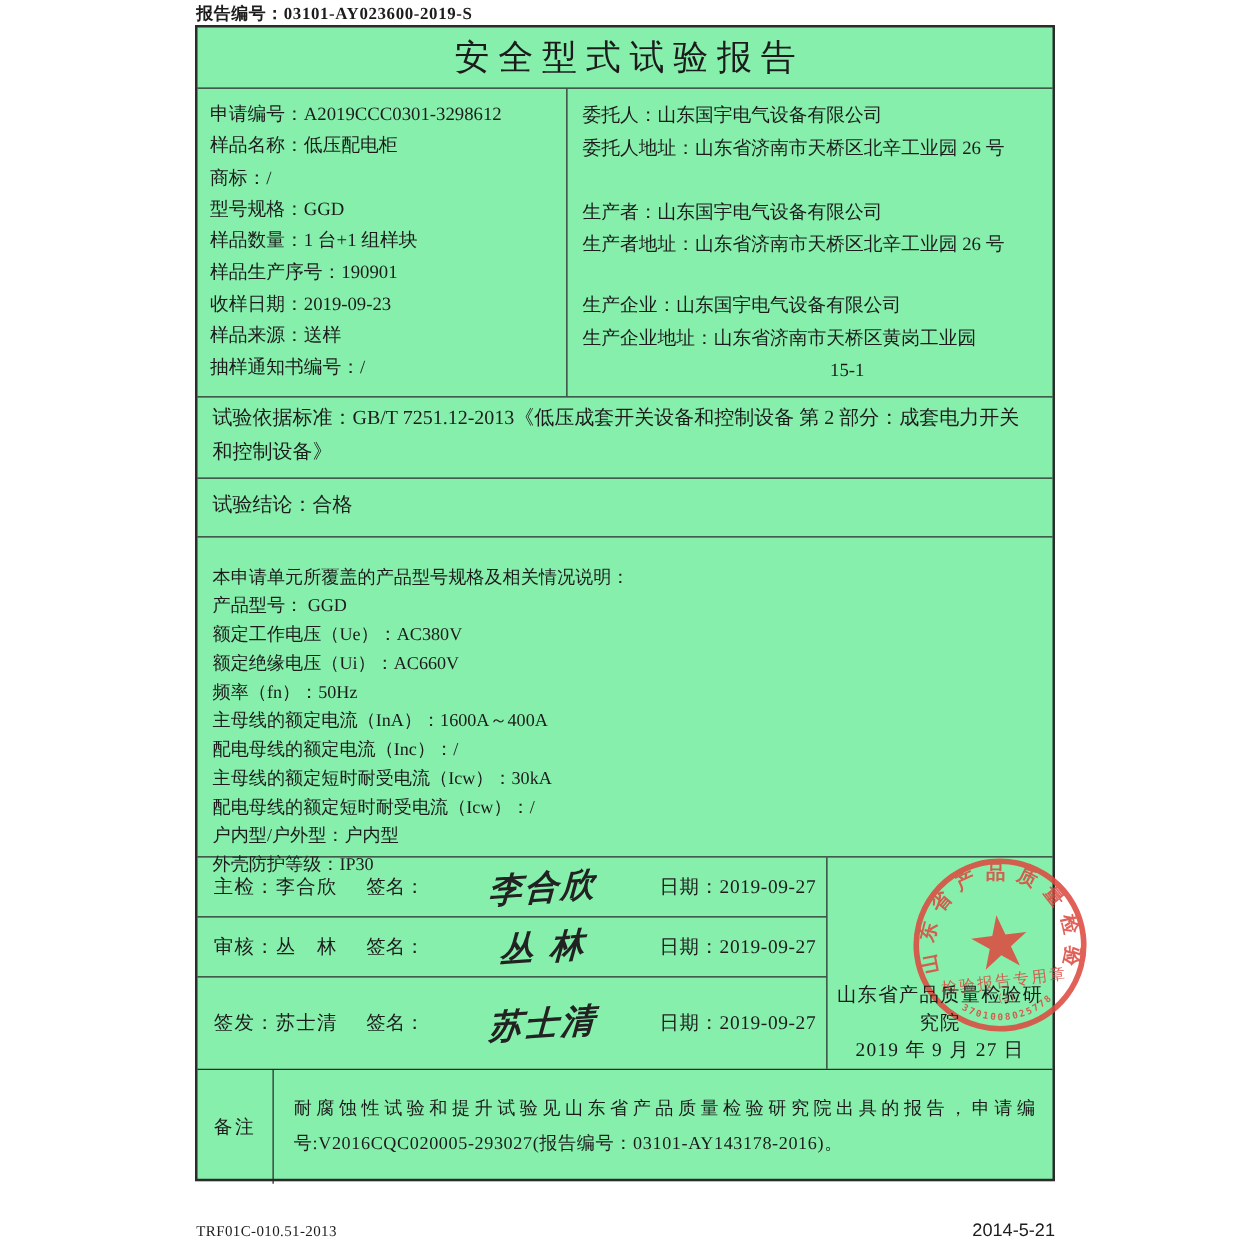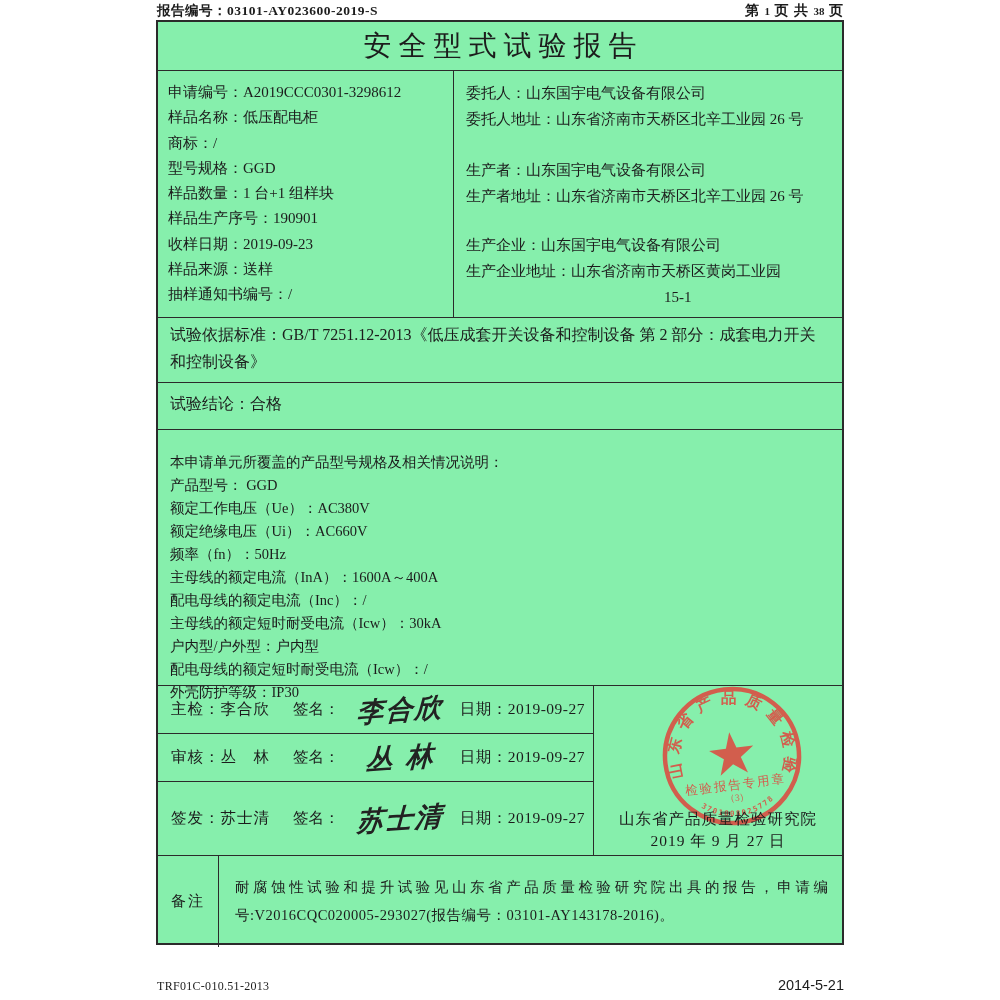--- a/index.html
+++ b/index.html
@@ -6,21 +6,21 @@
   html,body { width:1000px; height:1000px; background:#ffffff; }
   body {
     position:relative;
     font-family:"Liberation Serif","DejaVu Serif",serif;
     color:#1c1c1c;
     -webkit-font-smoothing:antialiased;
   }
   .hdr-row{
     position:absolute; left:157px; top:2px; width:687px; height:16px;
     display:flex; justify-content:space-between; align-items:flex-start;
-    font-size:13.5px; font-weight:bold; letter-spacing:0.5px;
+    font-size:13.5px; font-weight:bold; letter-spacing:0.5px;flex-direction:column;
   }
   .page-info{ font-weight:bold; font-size:14px; letter-spacing:1px;}
   .page-info .num{ font-size:11px; font-weight:bold; letter-spacing:0; }
 
   .doc{
     position:absolute; left:156px; top:20px; width:688px; height:925px;
     border:2px solid #2b2b2b; background:#86efac;
   }
   .sect{ border-top:1px solid #2b2b2b; position:relative; }
   .title-box{
@@ -43,21 +43,21 @@
   
   .s2{ height:65px; padding:3px 12px 0 12px; font-size:16px; line-height:27px; }
   
   .s3{ height:47px; padding:11px 12px 0 12px; font-size:16px; }
   
   .s4{ height:256px; padding:21px 12px 0 12px; }
   .s4 .line{ font-size:14.5px; line-height:23px; white-space:nowrap; }
 
   
   .s5{ height:170px; display:flex; }
-  .sig-col{ width:436px; border-right:1px solid #2b2b2b; display:flex; flex-direction:column; }
+  .sig-col{ width:504px; border-right:1px solid #2b2b2b; display:flex; flex-direction:column; }
   .sig-row{ display:flex; align-items:center; padding:0 8px 0 13px; font-size:15.5px; }
   .sig-row + .sig-row{ border-top:1px solid #2b2b2b; }
   .sig-r1{ height:47px; } .sig-r2{ height:48px; } .sig-r3{ flex:1; }
   .sig-role{ width:122px; white-space:nowrap; letter-spacing:1px; }
   .sig-label{ white-space:nowrap; }
   .autograph{
     flex:1; text-align:center; font-size:27px; font-weight:bold; font-style:italic;
     font-family:"DejaVu Serif",serif; transform:rotate(-4deg) skewX(-6deg);
     white-space:nowrap; color:#222; letter-spacing:2px;
   }
@@ -144,22 +144,22 @@
 
   <div class="sect s4">
     <div class="line">本申请单元所覆盖的产品型号规格及相关情况说明：</div>
     <div class="line">产品型号：  GGD</div>
     <div class="line">额定工作电压（Ue）：AC380V</div>
     <div class="line">额定绝缘电压（Ui）：AC660V</div>
     <div class="line">频率（fn）：50Hz</div>
     <div class="line">主母线的额定电流（InA）：1600A～400A</div>
     <div class="line">配电母线的额定电流（Inc）：/</div>
     <div class="line">主母线的额定短时耐受电流（Icw）：30kA</div>
+    <div class="line">配电母线的额定短时耐受电流（Icw）：/</div>
     <div class="line">户内型/户外型：户内型</div>
-    <div class="line">配电母线的额定短时耐受电流（Icw）：/</div>
     <div class="line">外壳防护等级：IP30</div>
   </div>
 
   <div class="sect s5">
     <div class="sig-col">
       <div class="sig-row sig-r1">
         <span class="sig-role">主检：李合欣</span>
         <span class="sig-label">签名：</span>
         <span class="autograph">李合欣</span>
         <span class="sig-date">日期：2019-09-27</span>

